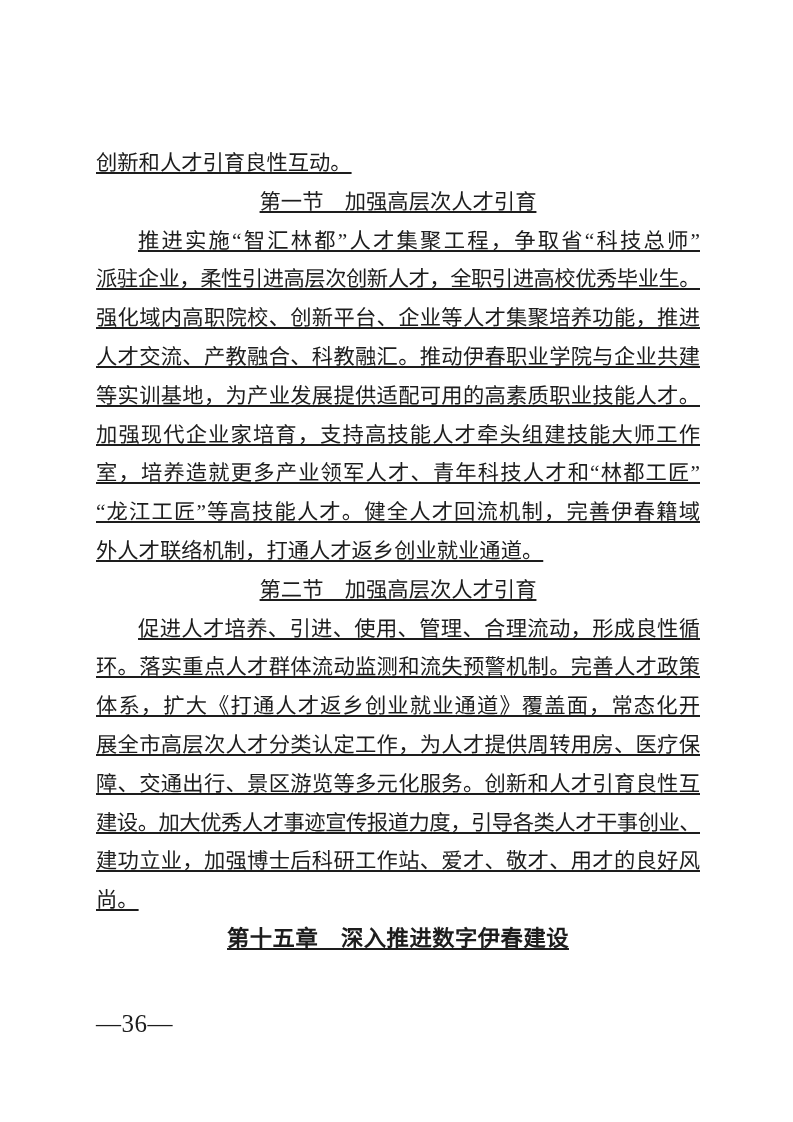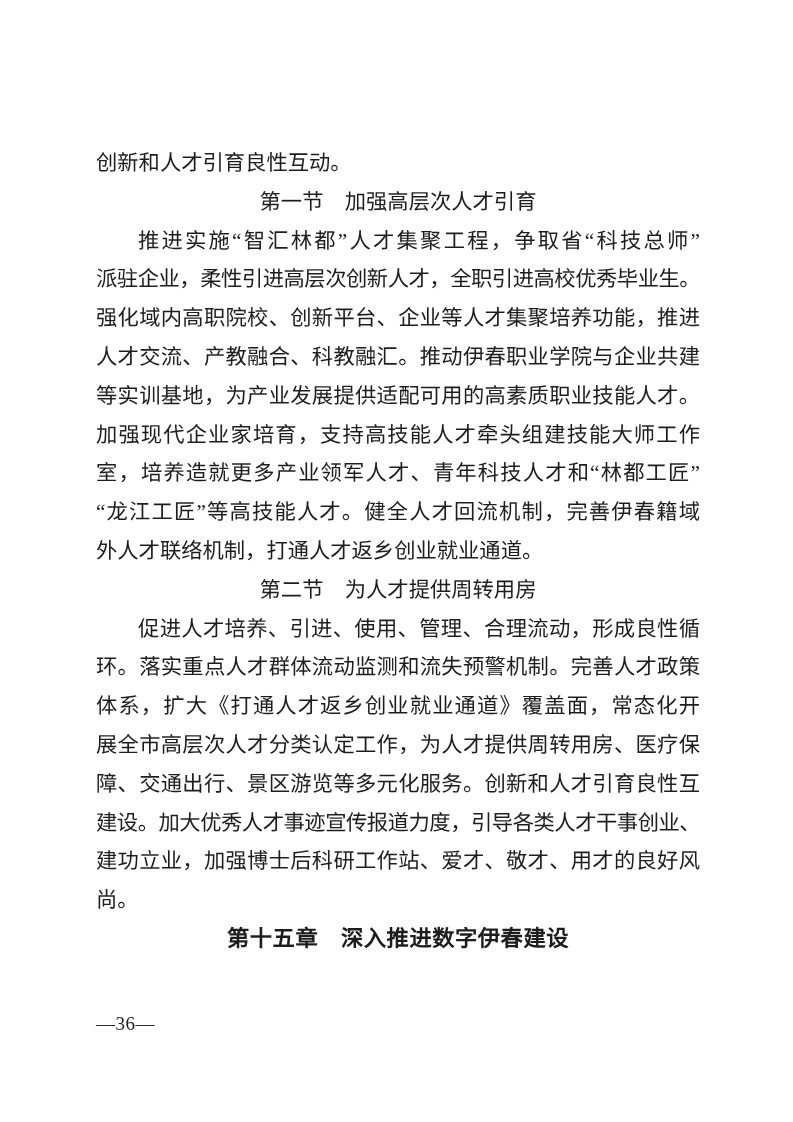--- a/index.html
+++ b/index.html
@@ -18,20 +18,21 @@
     height: 1122px;
     background: #ffffff;
     color: #1d1d1d;
     overflow: hidden;
   }
   .textcol {
     position: absolute;
     left: 96px;
     top: 144px;
     width: 604px;
+    text-decoration: underline;
   }
   .line {
     font-size: 21.3px;
     line-height: 38.8px;
     height: 38.8px;
     overflow: hidden;
     text-align: left;
     color: #1d1d1d;
   }
   
@@ -57,21 +58,21 @@
     text-align: right;
     text-align-last: center;
     font-weight: bold;
     font-size: 22.3px;
     letter-spacing: 0.5px;
   }
   .page-number {
     position: absolute;
     left: 96px;
     top: 1011px;
-    font-size: 19px;
+    font-size: 25px;
     line-height: 26px;
     color: #1d1d1d;
     letter-spacing: 0.5px;
   }
 </style>
 </head>
 <body>
 
 <div class="page">
   <div class="textcol">
@@ -79,21 +80,21 @@
       <div class="line section-heading">第一节　加强高层次人才引育</div>
       <div class="line just indent">推进实施“智汇林都”人才集聚工程，争取省“科技总师”</div>
       <div class="line just" style="letter-spacing: -0.6px;">派驻企业，柔性引进高层次创新人才，全职引进高校优秀毕业生。</div>
       <div class="line just">强化域内高职院校、创新平台、企业等人才集聚培养功能，推进</div>
       <div class="line just">人才交流、产教融合、科教融汇。推动伊春职业学院与企业共建</div>
       <div class="line just">等实训基地，为产业发展提供适配可用的高素质职业技能人才。</div>
       <div class="line just">加强现代企业家培育，支持高技能人才牵头组建技能大师工作</div>
       <div class="line just">室，培养造就更多产业领军人才、青年科技人才和“林都工匠”</div>
       <div class="line just">“龙江工匠”等高技能人才。健全人才回流机制，完善伊春籍域</div>
       <div class="line end">外人才联络机制，打通人才返乡创业就业通道。</div>
-      <div class="line section-heading">第二节　为人才提供周转用房</div>
+      <div class="line section-heading">第二节　加强高层次人才引育</div>
       <div class="line just indent">促进人才培养、引进、使用、管理、合理流动，形成良性循</div>
       <div class="line just">环。落实重点人才群体流动监测和流失预警机制。完善人才政策</div>
       <div class="line just">体系，扩大《打通人才返乡创业就业通道》覆盖面，常态化开</div>
       <div class="line just">展全市高层次人才分类认定工作，为人才提供周转用房、医疗保</div>
       <div class="line just">障、交通出行、景区游览等多元化服务。创新和人才引育良性互动</div>
       <div class="line just" style="letter-spacing: -0.6px;">建设。加大优秀人才事迹宣传报道力度，引导各类人才干事创业、</div>
       <div class="line just">建功立业，加强博士后科研工作站、爱才、敬才、用才的良好风</div>
       <div class="line end">尚。</div>
       <div class="line chapter-heading">第十五章　深入推进数字伊春建设</div>
     </div>

